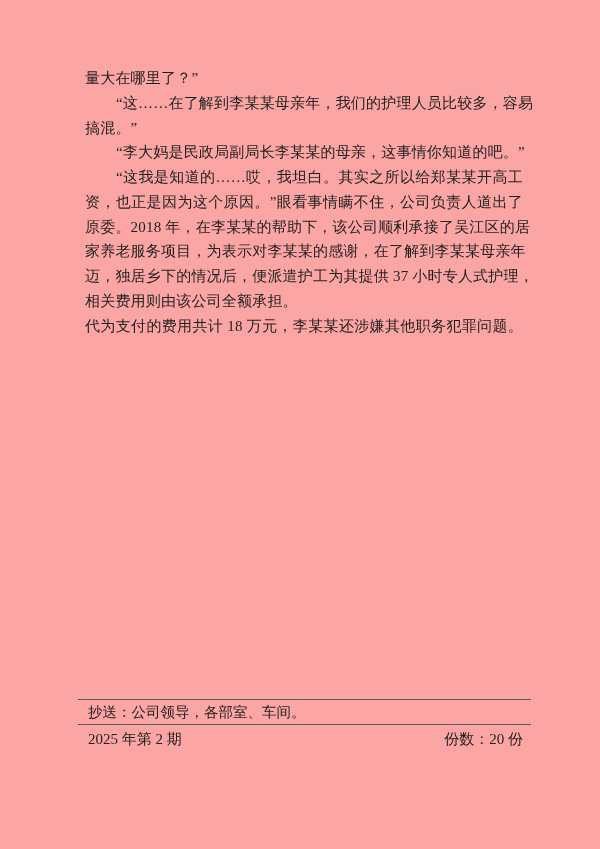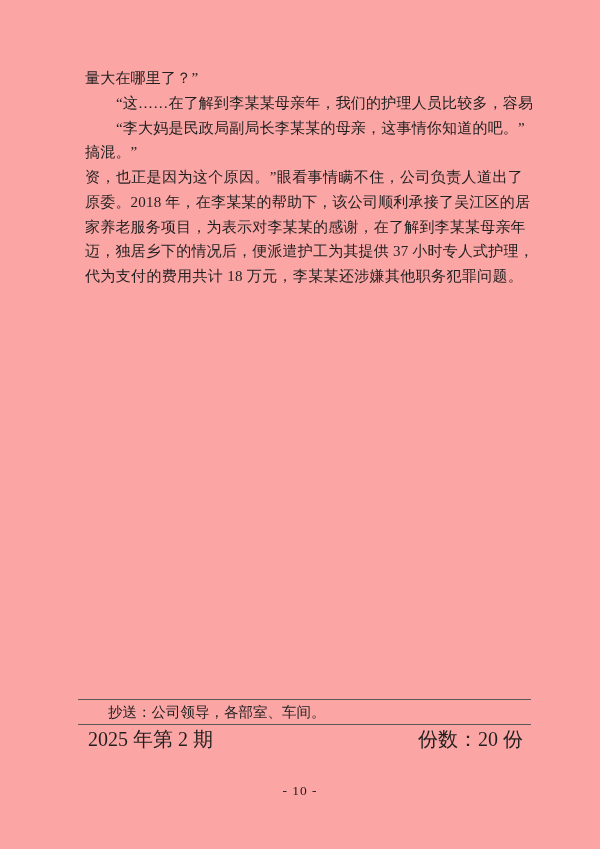--- a/index.html
+++ b/index.html
@@ -42,29 +42,28 @@
   .rule-top { top: 699px; }
   .rule-bottom { top: 724px; }
   .cc-line {
     position: absolute;
     left: 88px; top: 701px;
     width: 443px;
     height: 22px;
     line-height: 22px;
     font-size: 14.5px;
     white-space: nowrap;
-    margin-left: 20px;
   }
   .issue-row {
     position: absolute;
     left: 88px; top: 728px;
     width: 435px;
     height: 22px;
     line-height: 22px;
-    font-size: 20px;
+    font-size: 15px;
     display: flex;
     justify-content: space-between;
   }
   .issue-number, .copies-count { white-space: nowrap; }
   .page-number {
     position: absolute;
     left: 0; top: 783px;
     width: 600px;
     text-align: center;
     font-size: 13.5px;
@@ -73,35 +72,36 @@
   }
 </style>
 </head>
 <body>
 
 <div class="page">
 
   <div class="body-text">
     <div class="ln">量大在哪里了？”</div>
     <div class="ln ind just">“这……在了解到李某某母亲年，我们的护理人员比较多，容易</div>
+    <div class="ln">搞混。”</div>
     <div class="ln ind just">“李大妈是民政局副局长李某某的母亲，这事情你知道的吧。”</div>
-    <div class="ln">搞混。”</div>
+    <div class="ln ind just">“这我是知道的……哎，我坦白。其实之所以给郑某某开高工</div>
     <div class="ln just">资，也正是因为这个原因。”眼看事情瞒不住，公司负责人道出了</div>
     <div class="ln just">原委。2018 年，在李某某的帮助下，该公司顺利承接了吴江区的居</div>
     <div class="ln just">家养老服务项目，为表示对李某某的感谢，在了解到李某某母亲年</div>
     <div class="ln just">迈，独居乡下的情况后，便派遣护工为其提供 37 小时专人式护理，</div>
+    <div class="ln">相关费用则由该公司全额承担。</div>
     <div class="ln just">代为支付的费用共计 18 万元，李某某还涉嫌其他职务犯罪问题。</div>
   </div>
 
   <div class="footer-rule rule-top"></div>
 
   <div class="cc-line">抄送：公司领导，各部室、车间。</div>
 
   <div class="footer-rule rule-bottom"></div>
 
   <div class="issue-row">
     <span class="issue-number">2025 年第 2 期</span>
     <span class="copies-count">份数：20 份</span>
   </div>
 
-  <div class="page-number">- 10 -</div>
 
 </div>
 
 </body></html>

